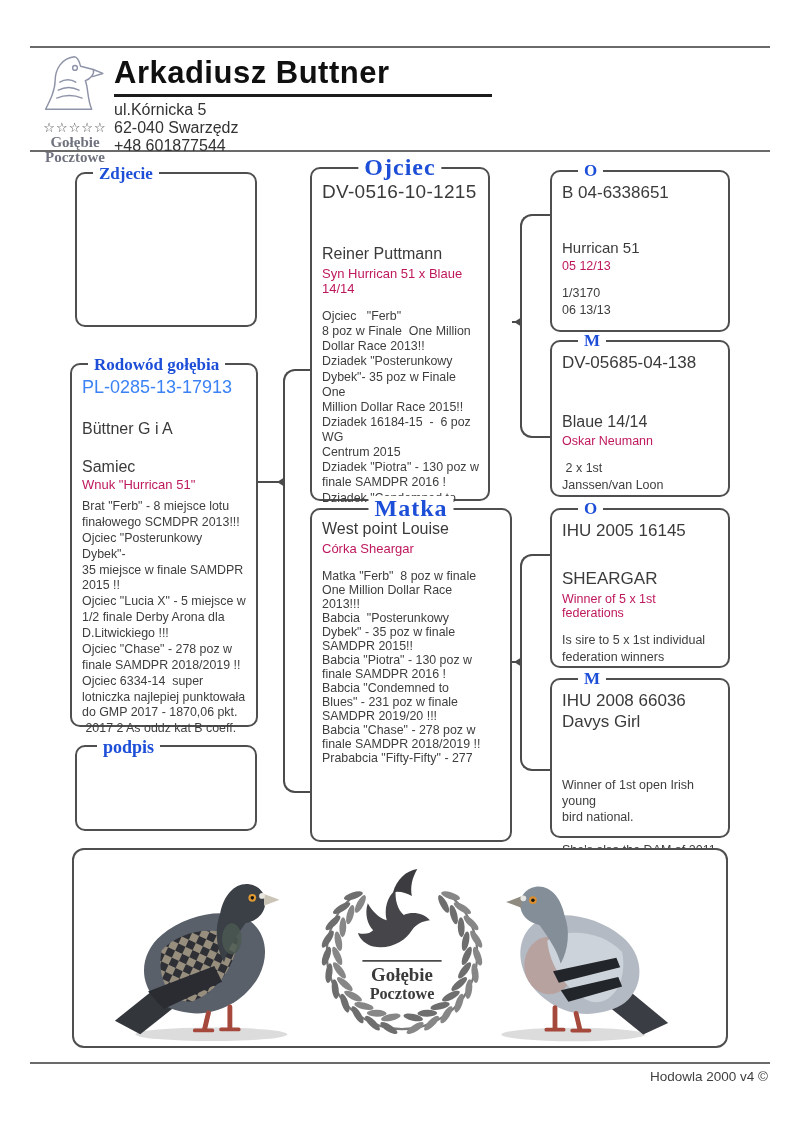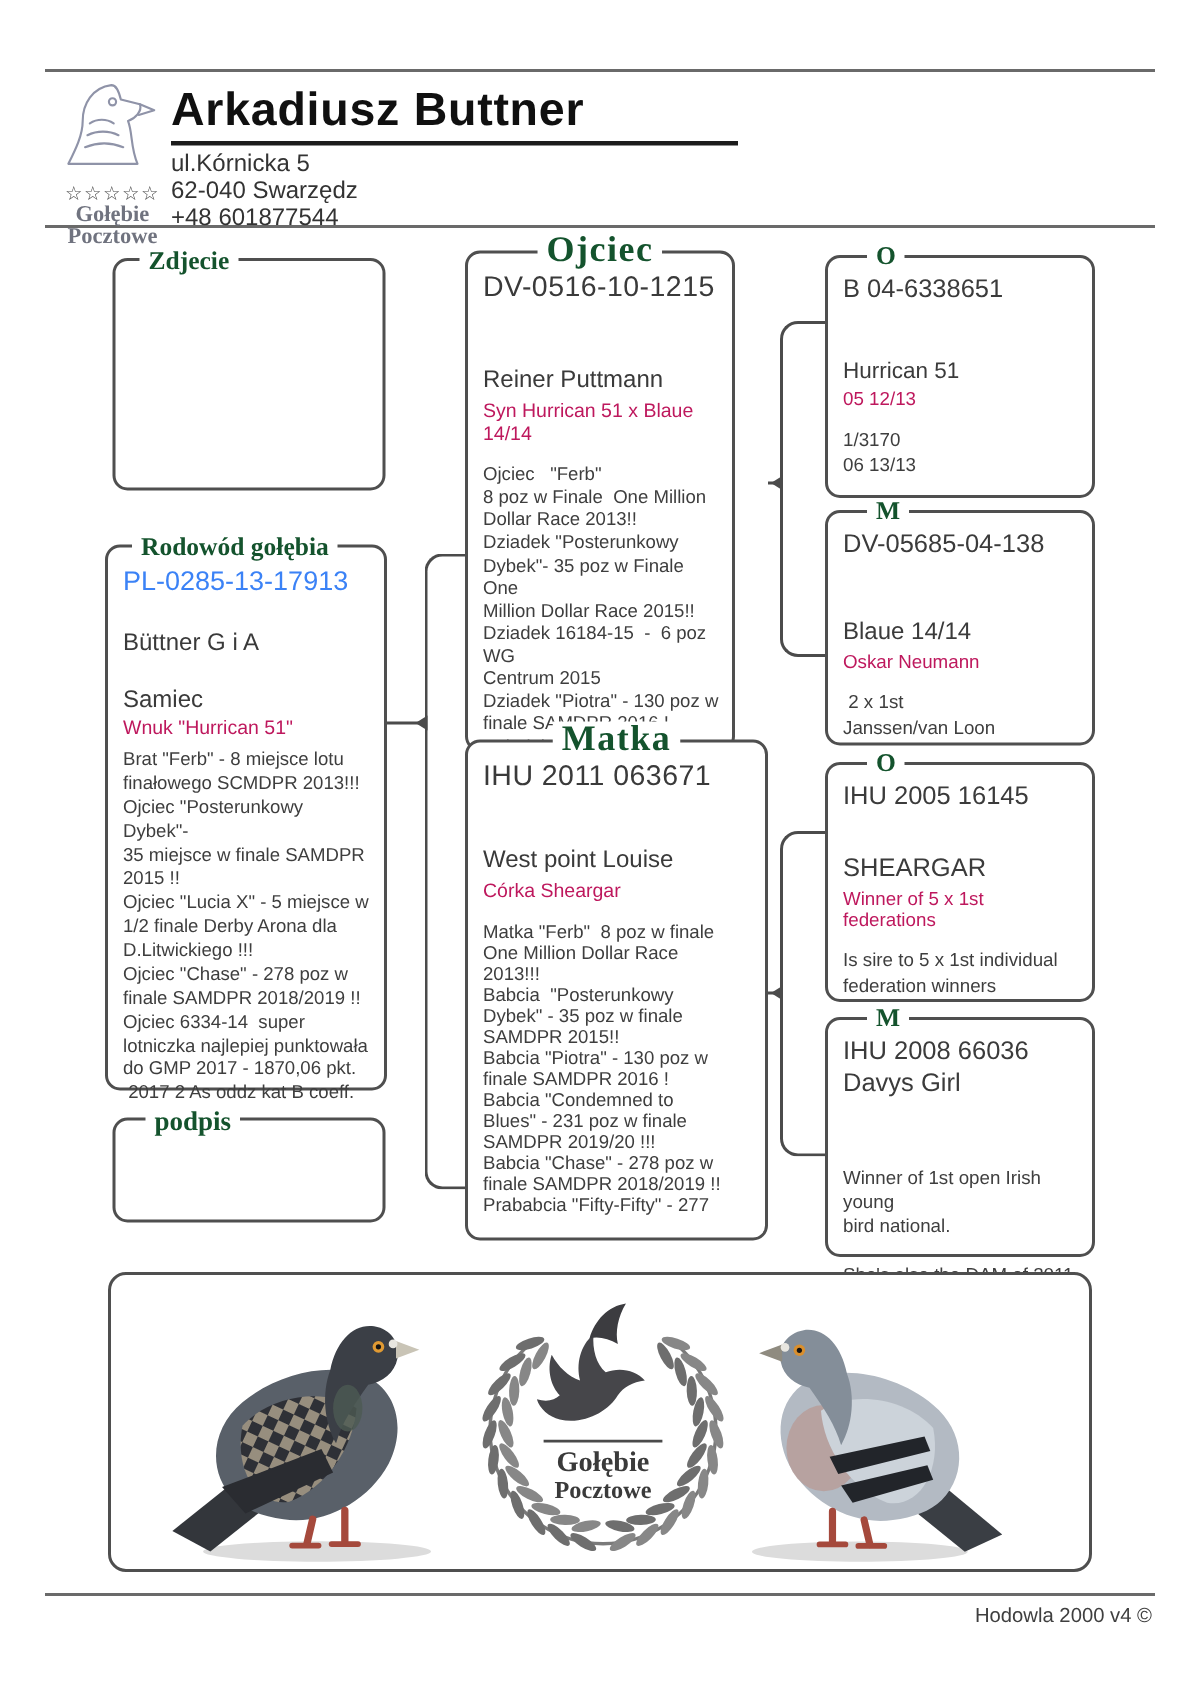--- a/index.html
+++ b/index.html
@@ -14,21 +14,21 @@
   .owner-underline { position:absolute; left:114px; top:94px; width:378px; height:3px; background:#1c1c1c; }
   .addr { position:absolute; left:114px; font-size:16px; color:#333; }
   .logo-wrap { position:absolute; left:30px; top:52px; width:90px; text-align:center; }
   .logo-stars { display:block; font-size:13px; letter-spacing:1px; color:#4a4a4a; margin-top:2px; }
   .logo-word { display:block; font-family:"Liberation Serif", serif; font-weight:bold;
                font-size:15px; line-height:15px; color:#70737f; }
 
   
   .box { position:absolute; border:2px solid #4f4f4f; border-radius:10px; background:#fff; box-sizing:border-box; }
   .legend { position:absolute; background:#fff; padding:0 6px; font-family:"Liberation Serif", serif;
-            font-weight:bold; color:#14532d; line-height:1; white-space:nowrap; }
+            font-weight:bold; color:#1d4ed8; line-height:1; white-space:nowrap; }
   .legend-side { font-size:17px; top:-9px; left:16px; }
   .legend-center { font-size:24px; top:-14px; left:50%; transform:translateX(-50%); letter-spacing:1px; }
   .legend-gp { font-size:17px; top:-10px; left:26px; }
 
   .box-inner { padding:10px 9px 8px 10px; }
   .ring-lg { font-size:19px; color:#3a3a3a; letter-spacing:.3px; }
   .ring-md { font-size:18px; color:#3b82f6; }
   .name-md { font-size:16px; color:#3a3a3a; }
   .sub { font-size:13px; color:#be185d; }
   .details { font-size:12.4px; line-height:1.22; color:#3e3e3e; white-space:pre-wrap; }
@@ -123,21 +123,21 @@
 D.Litwickiego !!!
 Ojciec "Chase" - 278 poz w
 finale SAMDPR 2018/2019 !!
 Ojciec 6334-14  super
 lotniczka najlepiej punktowała
 do GMP 2017 - 1870,06 pkt.
  2017 2 As oddz kat B coeff.</div>
     </div>
   </section>
 
-  <section class="box" style="left:75px; top:745px; width:182px; height:70px;">
+  <section class="box" style="left:75px; top:745px; width:182px; height:86px;">
     <span class="legend legend-side" style="font-size:18px; left:20px;">podpis</span>
   </section>
 
   <section class="box father" style="left:310px; top:167px; width:180px; height:334px;">
     <span class="legend legend-center">Ojciec</span>
     <div class="box-inner">
       <div class="ring-lg">DV-0516-10-1215</div>
       <div class="name-md">Reiner Puttmann</div>
       <div class="sub">Syn Hurrican 51 x Blaue 14/14</div>
       <div class="details">Ojciec   "Ferb"
@@ -150,24 +150,23 @@
 WG
 Centrum 2015
 Dziadek "Piotra" - 130 poz w
 finale SAMDPR 2016 !
 Dziadek "Condemned to
 Blues" - 231 poz w finale
 SAMDPR 2019/20 !!!</div>
     </div>
   </section>
 
-  <section class="box mother" style="left:310px; top:493px; width:202px; height:334px;">
+  <section class="box mother" style="left:310px; top:508px; width:202px; height:334px;">
     <span class="legend legend-center">Matka</span>
     <div class="box-inner">
-      <div class="ring-lg">IHU 2011 063671</div>
       <div class="name-md">West point Louise</div>
       <div class="sub">Córka  Sheargar</div>
       <div class="details">Matka "Ferb"  8 poz w finale
 One Million Dollar Race
 2013!!!
 Babcia  "Posterunkowy
 Dybek" - 35 poz w finale
 SAMDPR 2015!!
 Babcia "Piotra" - 130 poz w
 finale SAMDPR 2016 !

